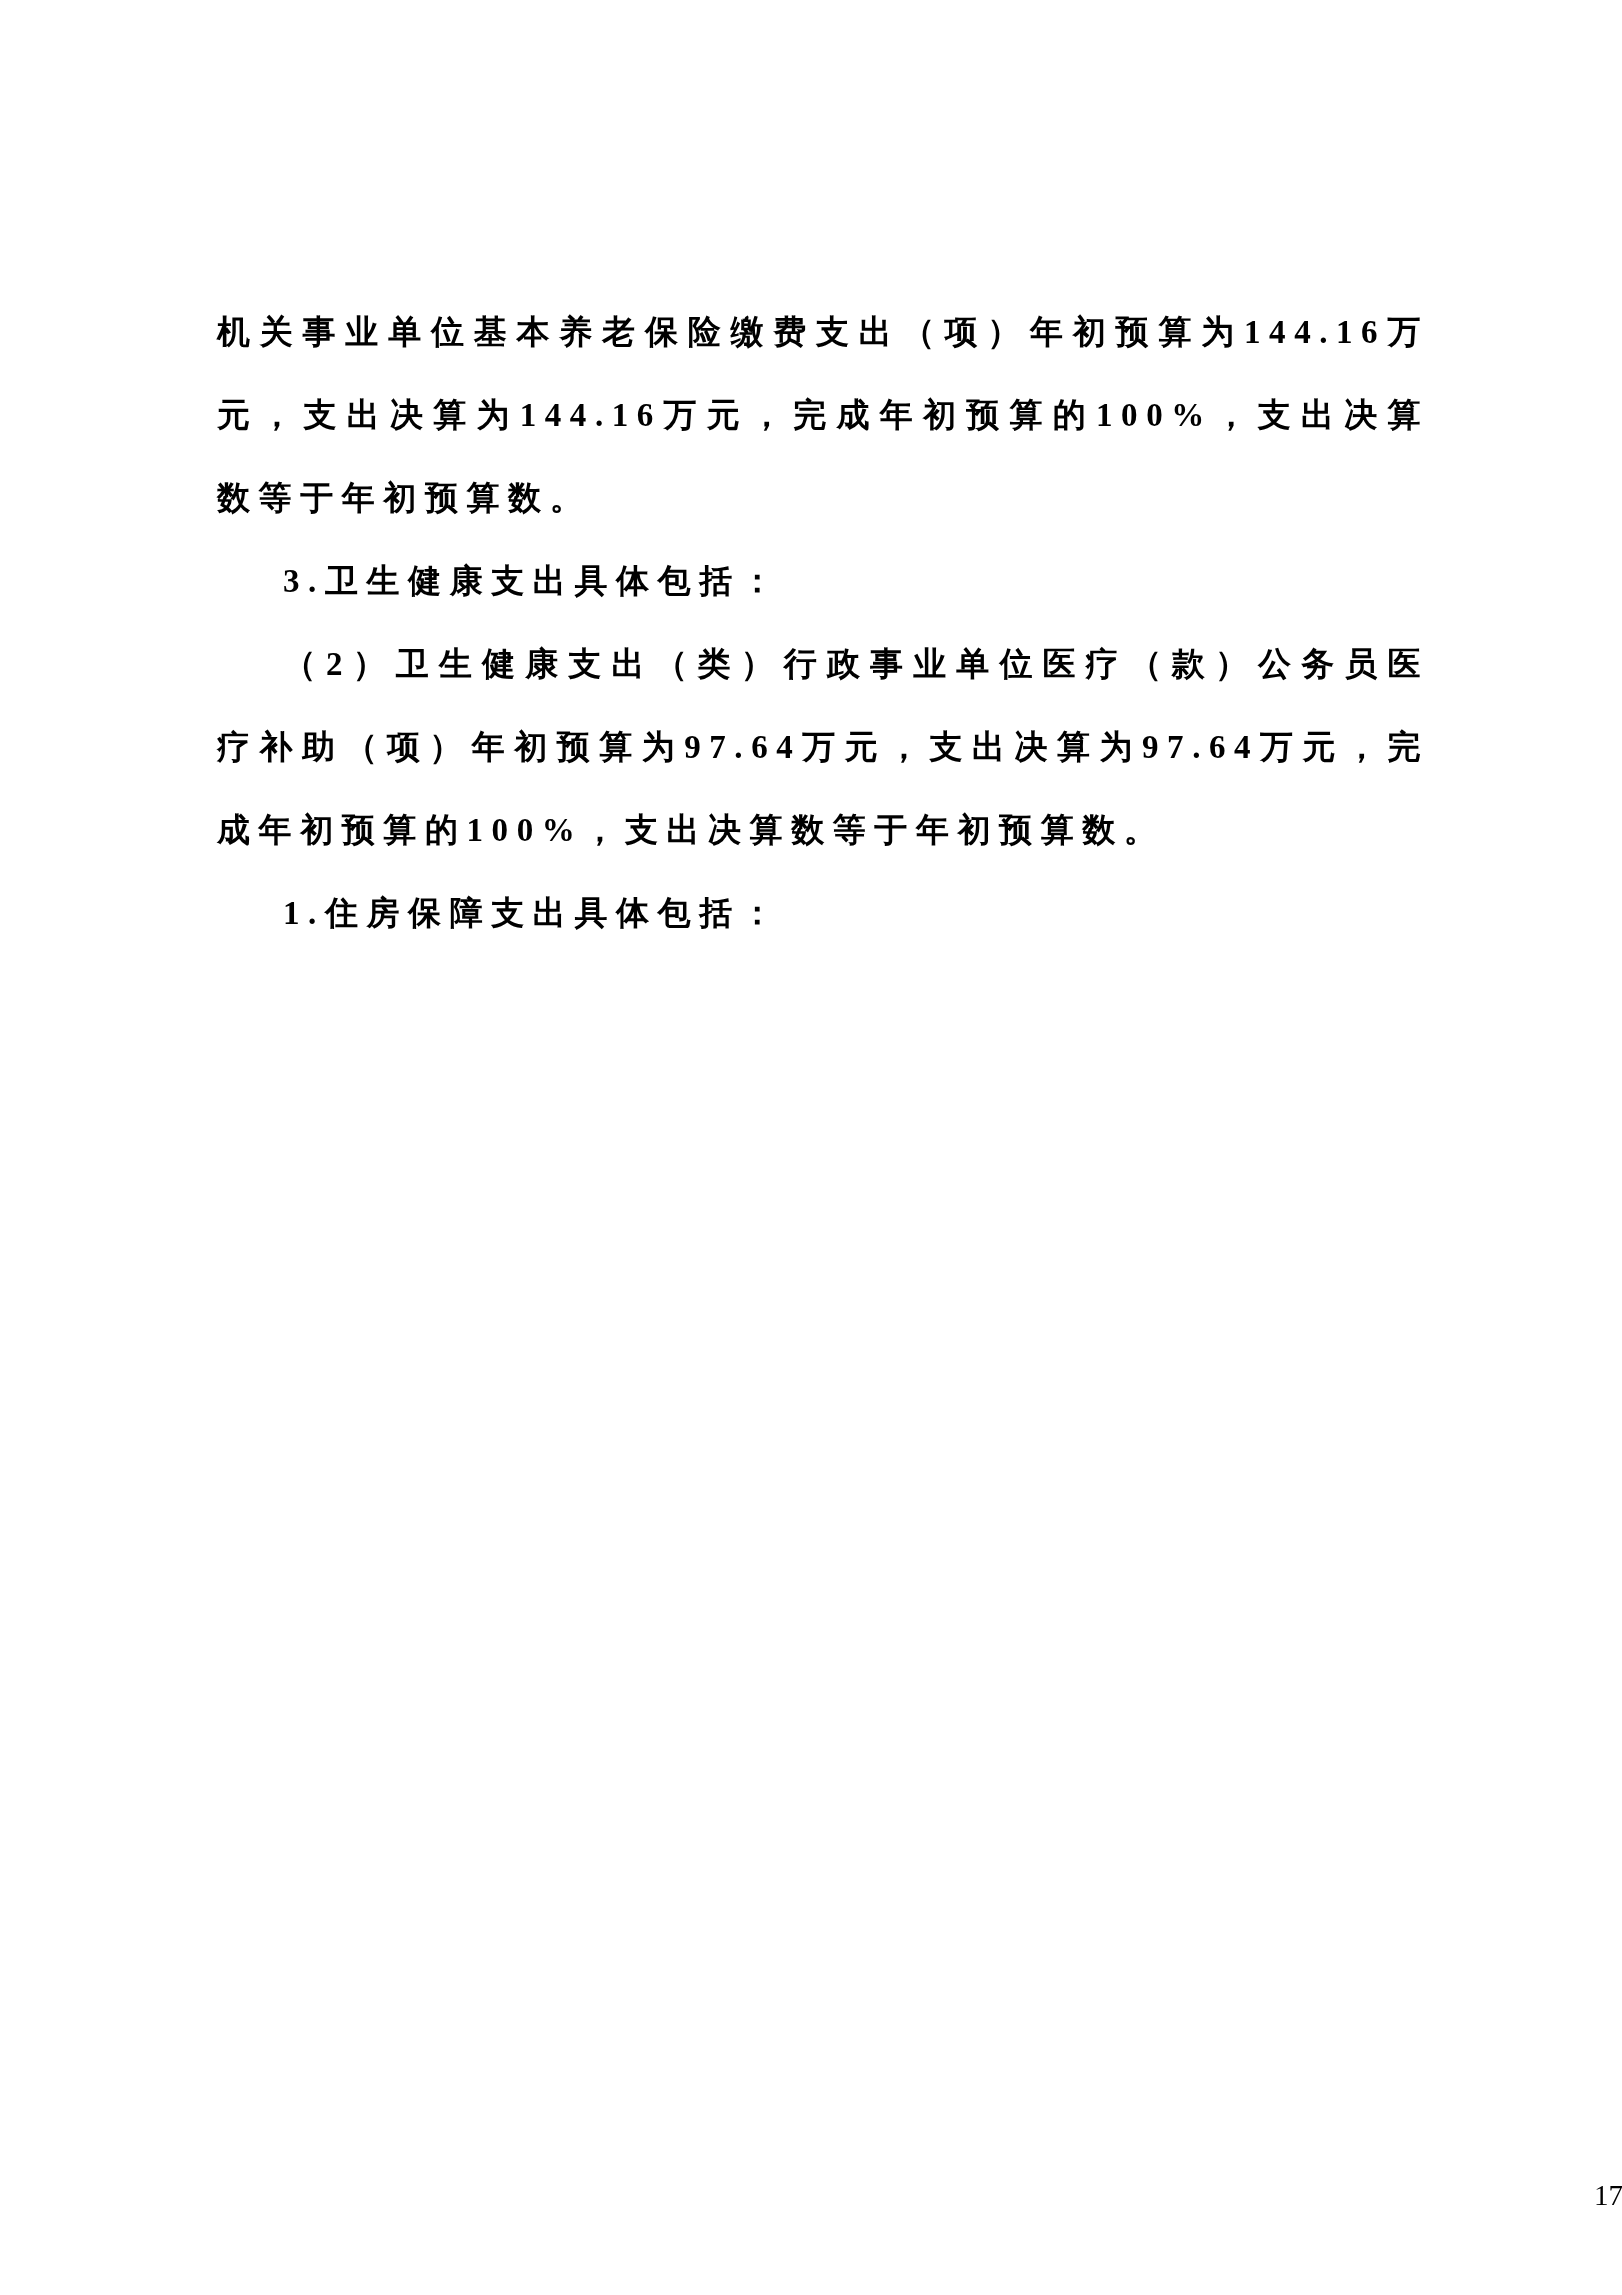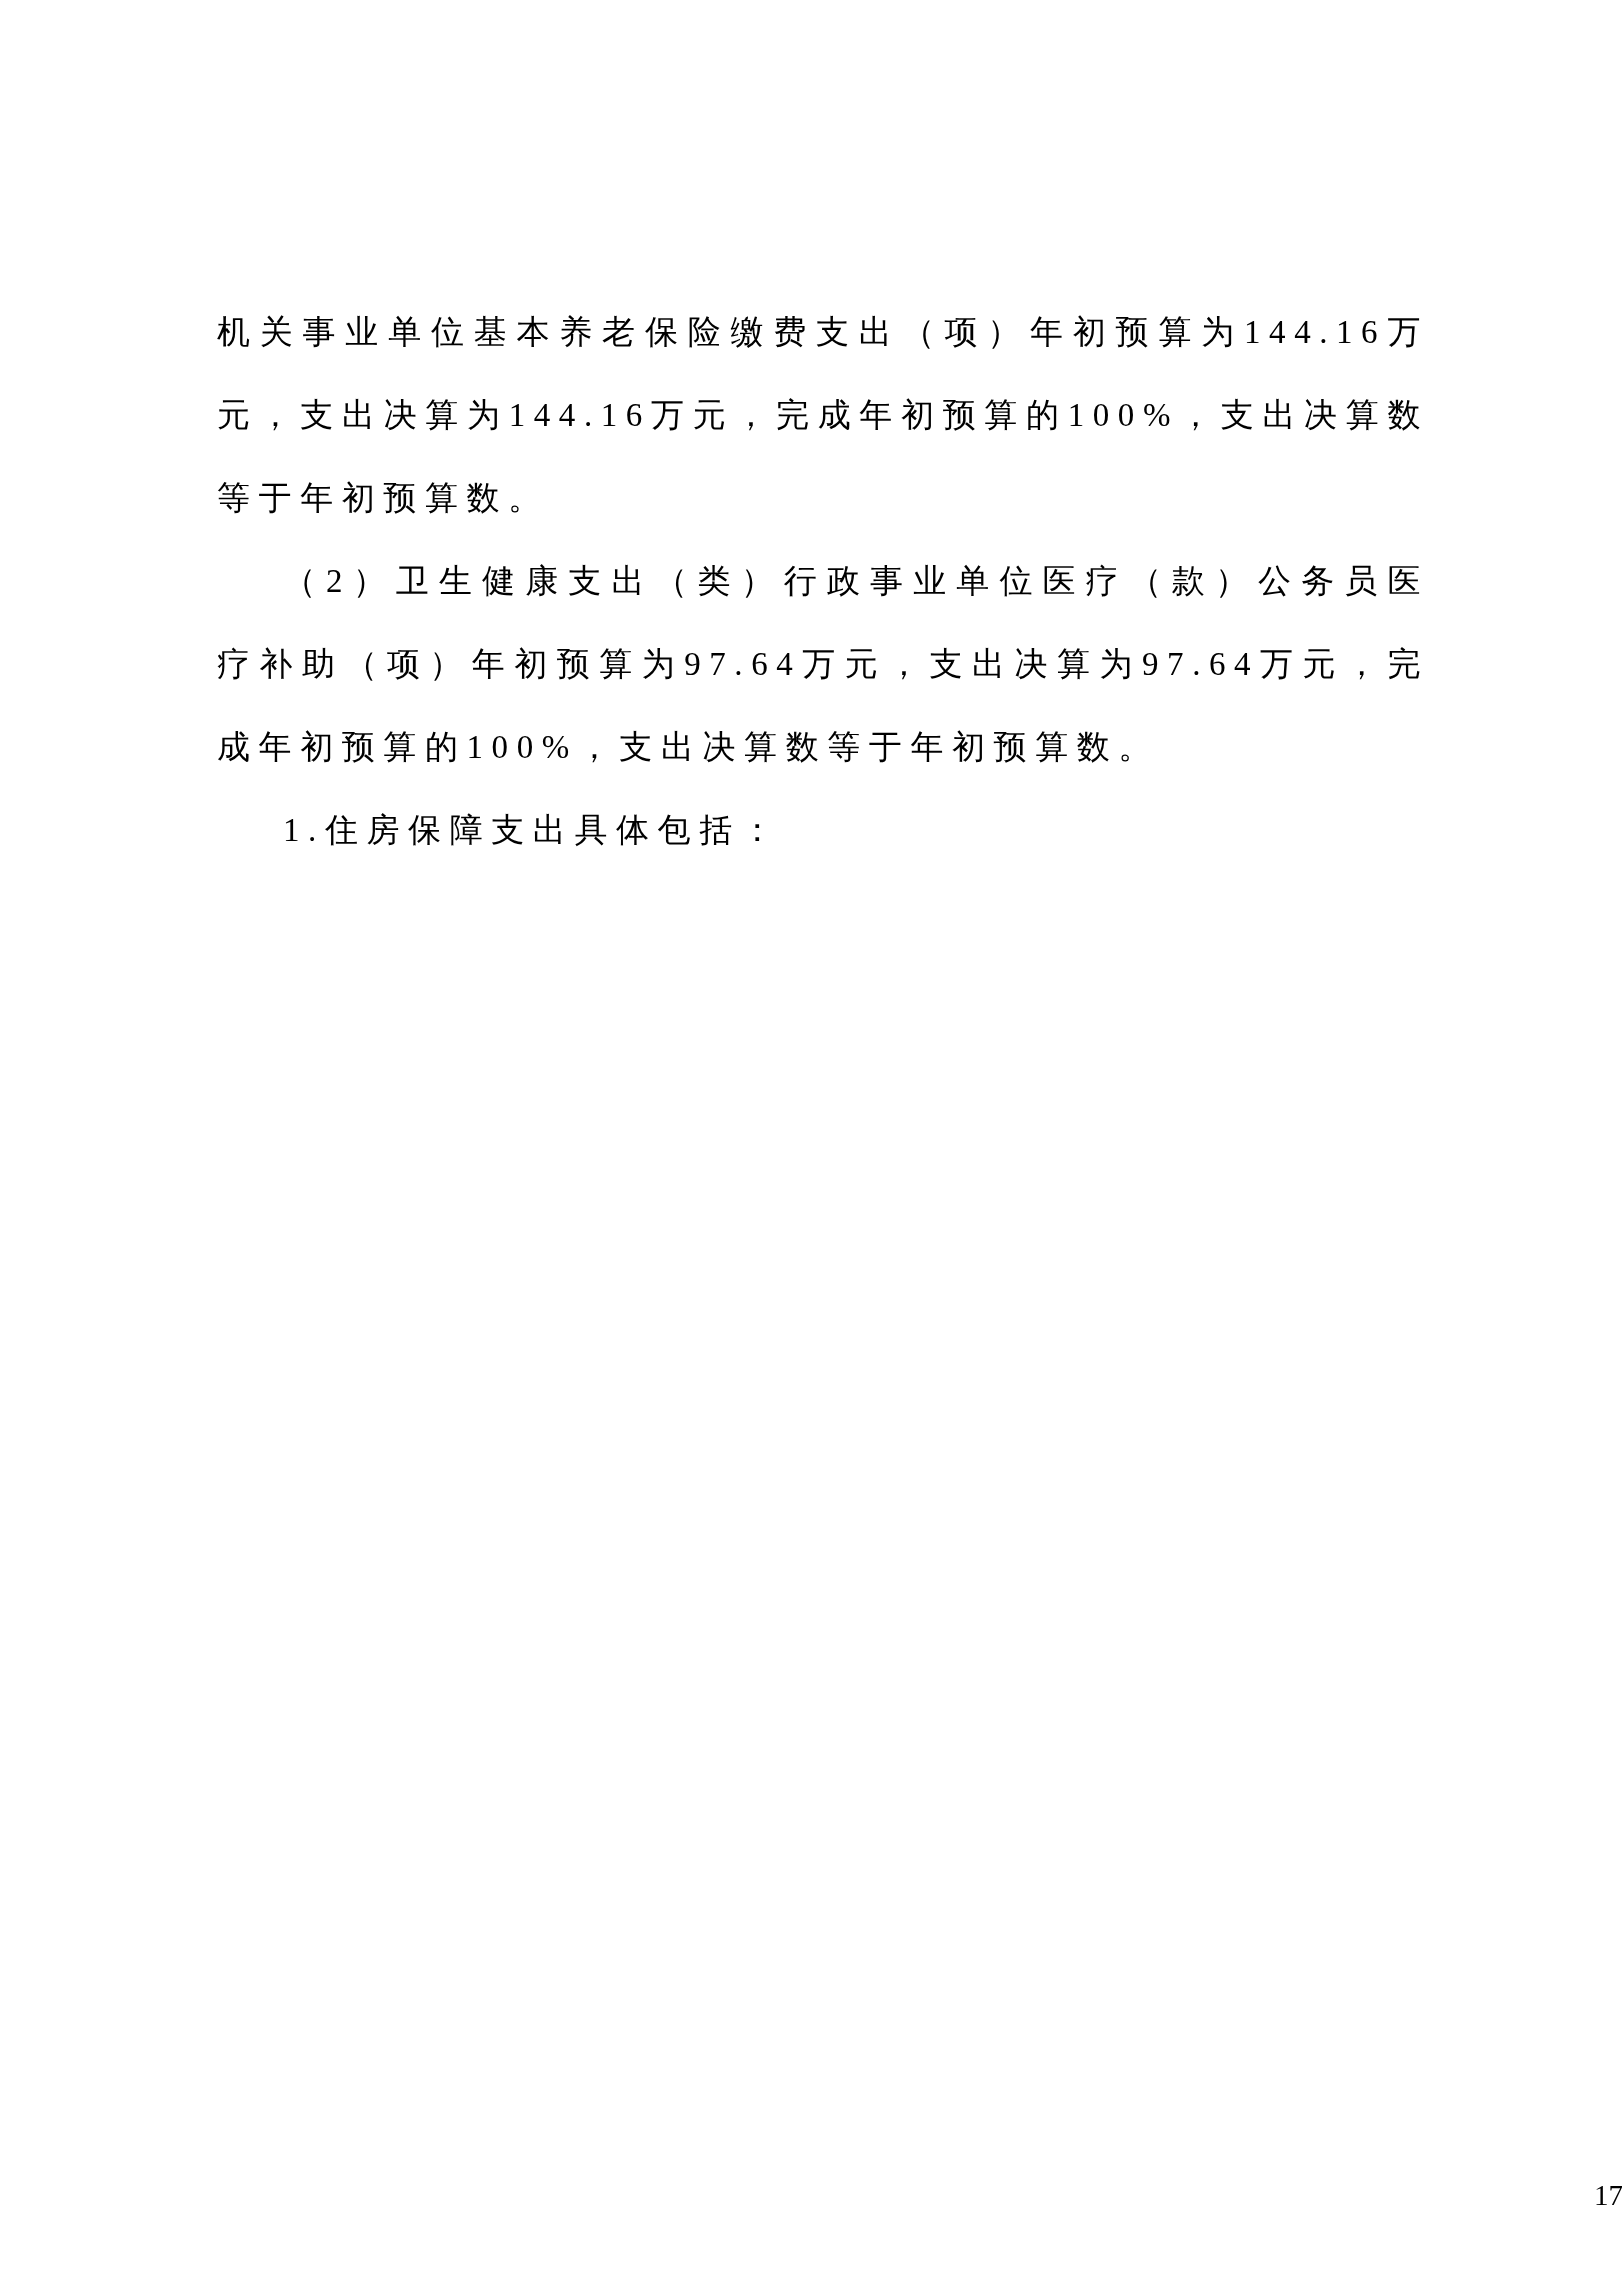--- a/index.html
+++ b/index.html
@@ -19,20 +19,21 @@
   .content {
     position: absolute;
     left: 217px;
     top: 291px;
     width: 1212px;
     font-size: 33px;
     line-height: 83px;
     letter-spacing: 0.26em;
     text-align: justify;
     text-justify: inter-character;
+    font-weight: bold;
   }
   .para {
     margin: 0;
     padding: 0;
   }
   .para.indent {
     text-indent: 2em;
   }
   .page-number {
     position: absolute;
@@ -44,18 +45,19 @@
     line-height: 33px;
     letter-spacing: normal;
   }
 </style>
 </head>
 <body>
 
 <div class="page">
   <div class="content">
     <p class="para">机关事业单位基本养老保险缴费支出（项）年初预算为144.16万元，支出决算为144.16万元，完成年初预算的100%，支出决算数等于年初预算数。</p>
+    <p class="para indent">3.卫生健康支出具体包括：</p>
     <p class="para indent">（2）卫生健康支出（类）行政事业单位医疗（款）公务员医疗补助（项）年初预算为97.64万元，支出决算为97.64万元，完成年初预算的100%，支出决算数等于年初预算数。</p>
     <p class="para indent">1.住房保障支出具体包括：</p>
   </div>
   <div class="page-number">17</div>
 </div>
 
 
 </body></html>

